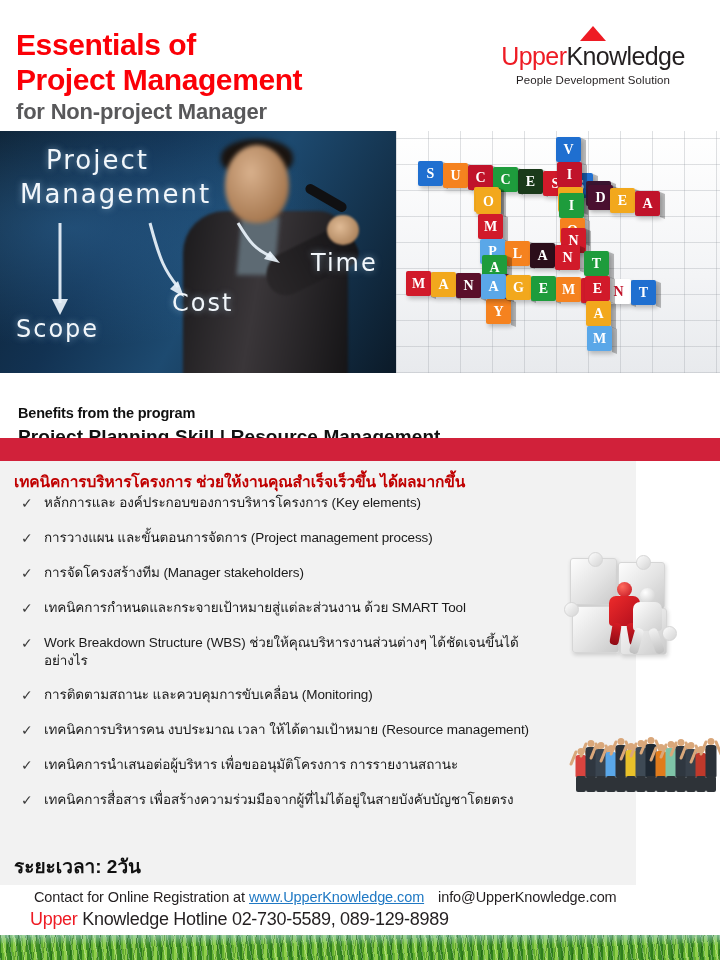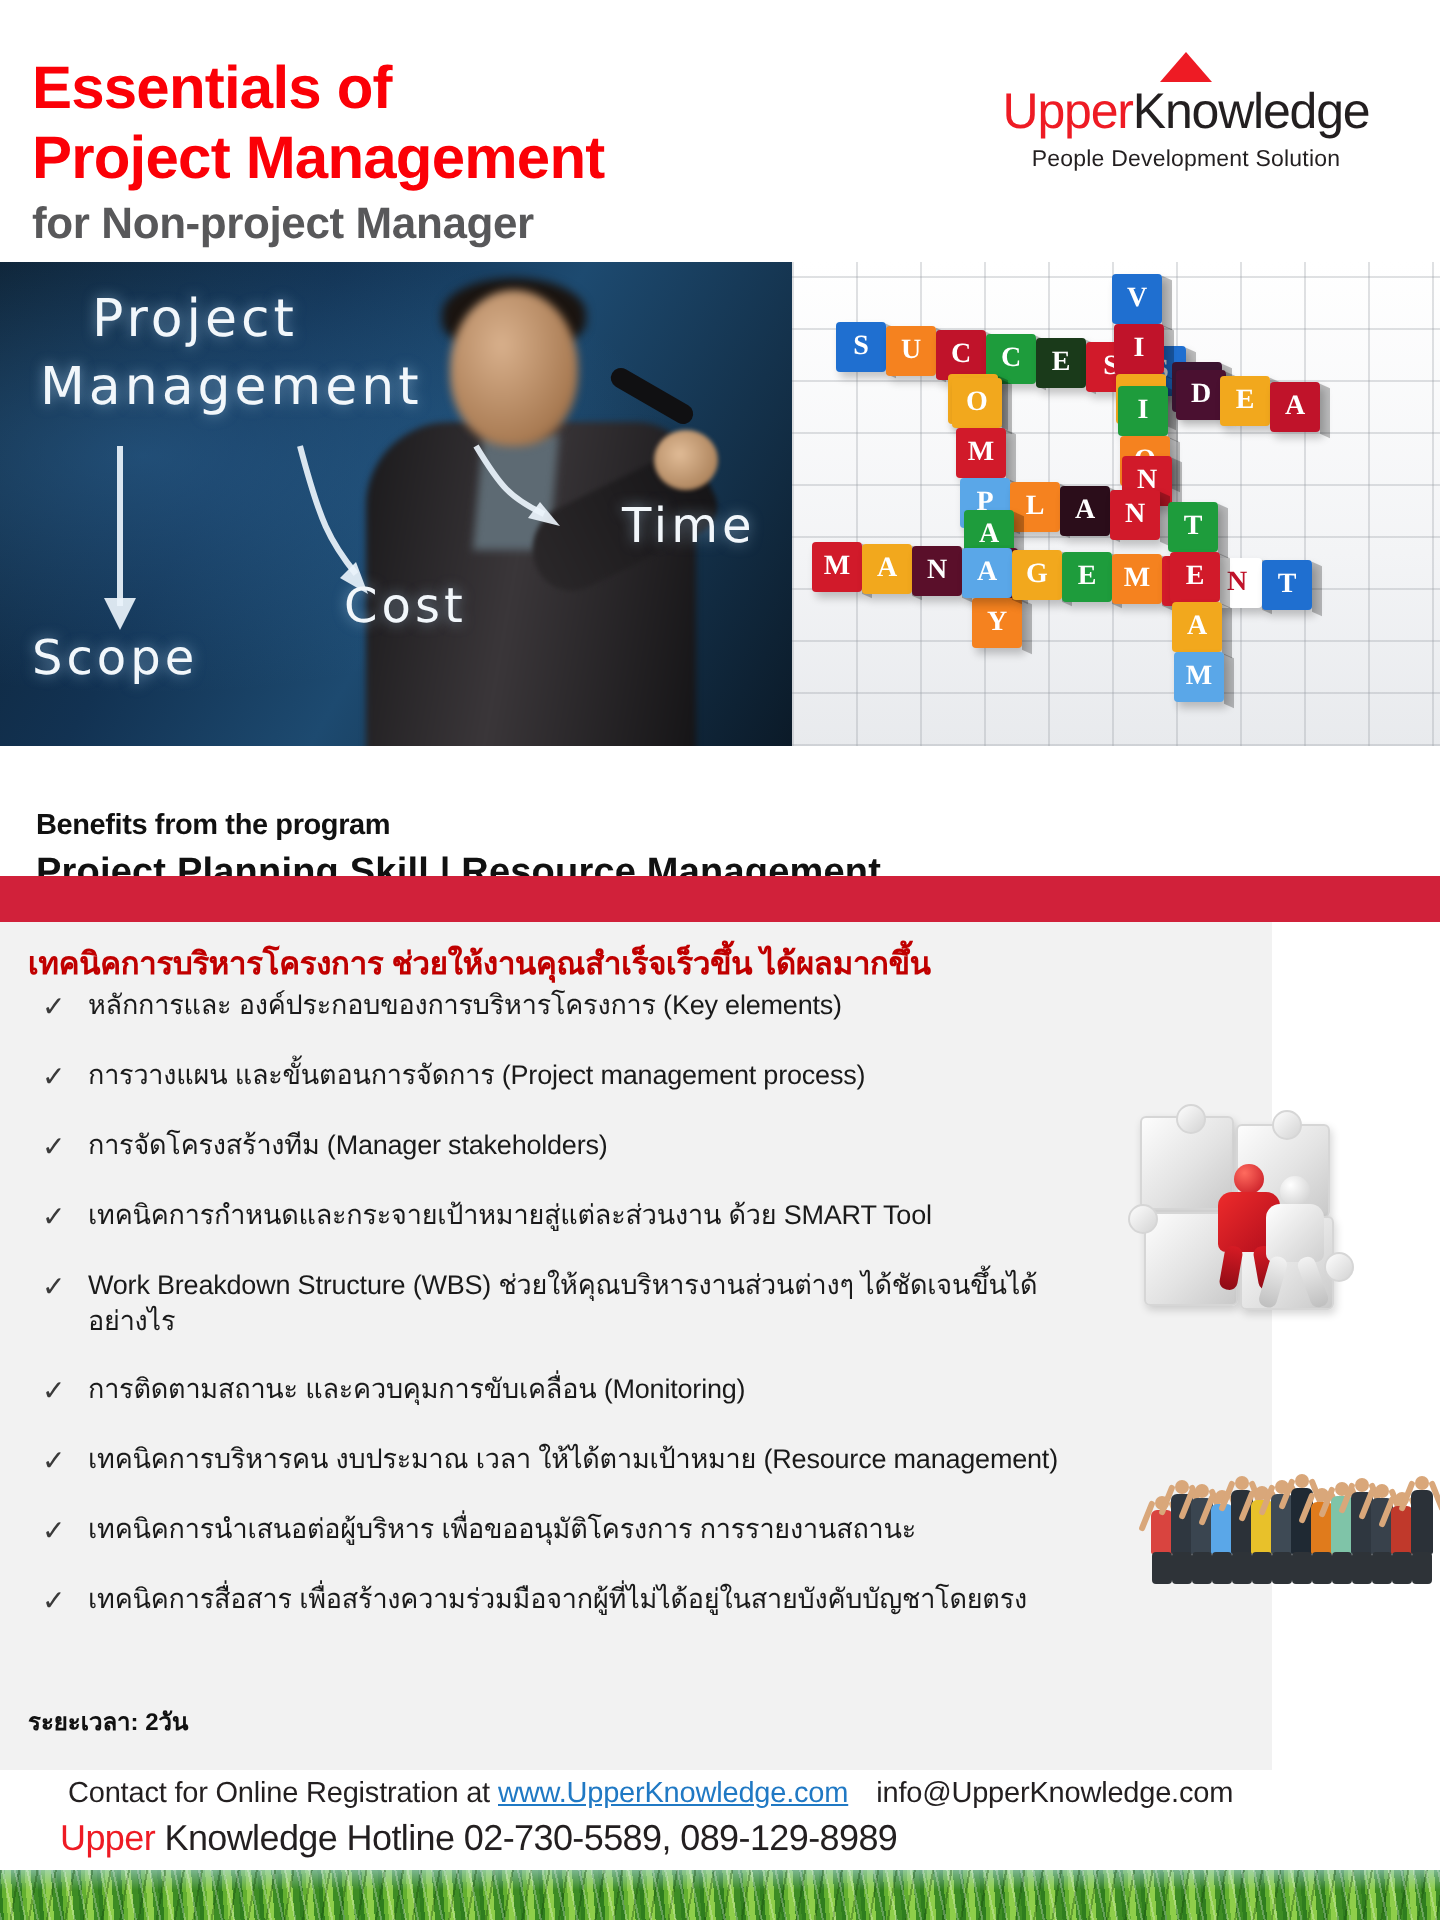--- a/index.html
+++ b/index.html
@@ -273,21 +273,21 @@
     color: #1a1a1a;
     font-size: 13.5px;
     line-height: 18px;
     letter-spacing: -0.1px;
   }
   .duration {
     position: absolute;
     left: 14px; top: 390px;
     color: #111111;
     font-weight: bold;
-    font-size: 12px;
+    font-size: 19px;
     white-space: nowrap;
   }
 
   
   .puzzle-art {
     position: absolute;
     left: 566px; top: 550px;
     width: 112px; height: 110px;
   }
   .ppiece {

